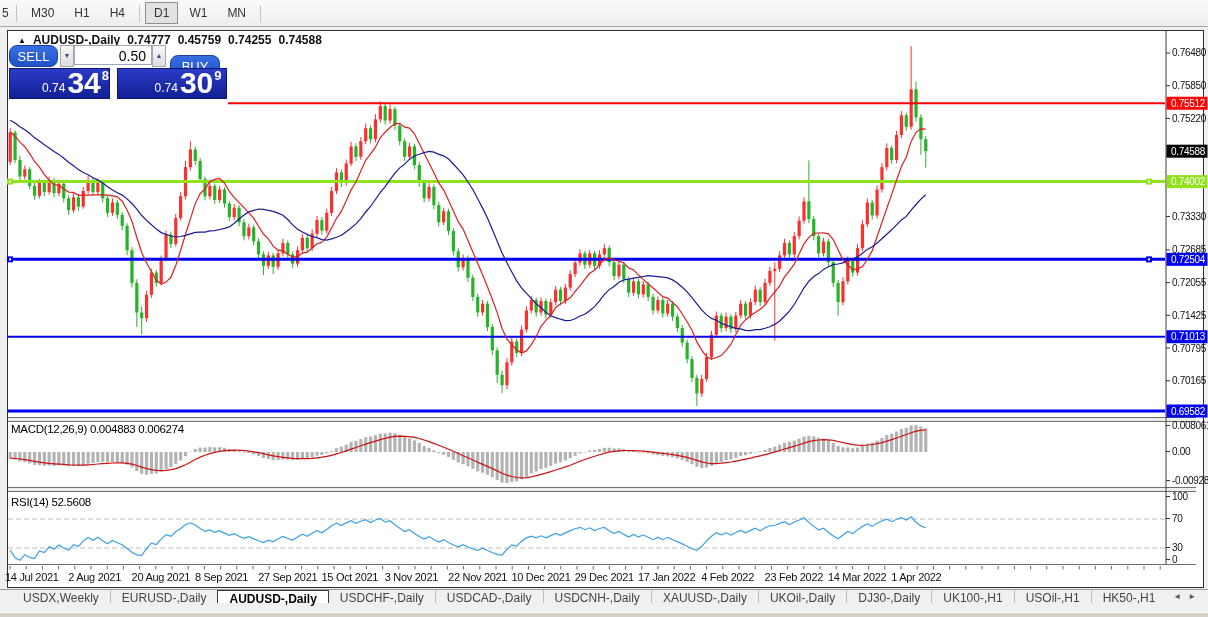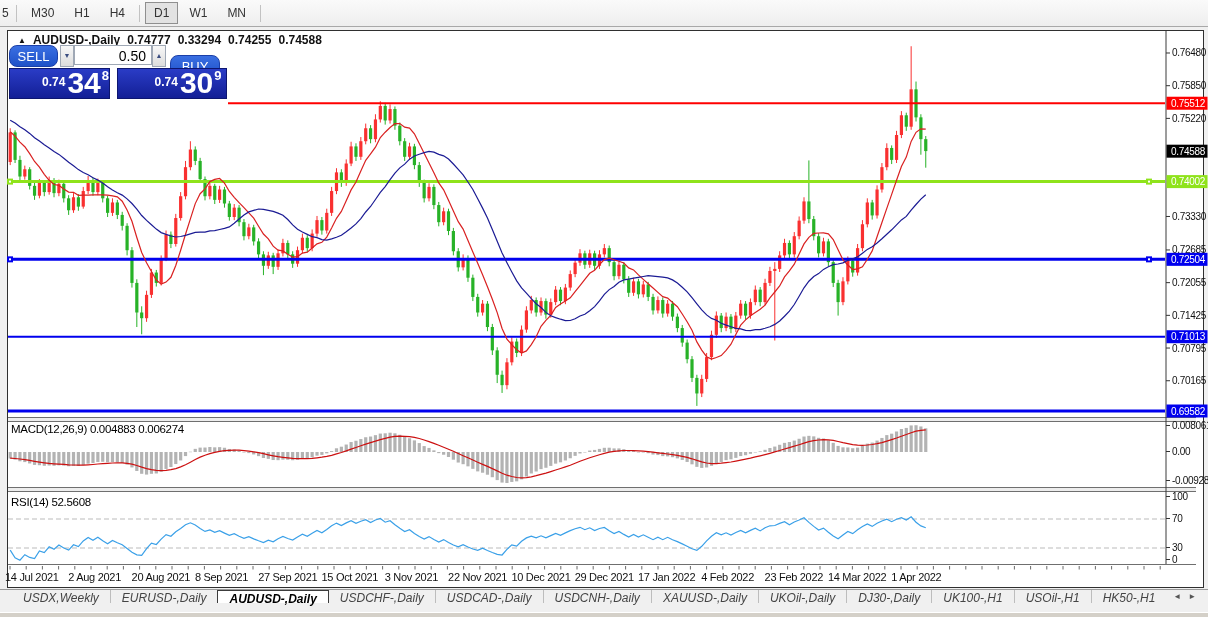--- a/index.html
+++ b/index.html
@@ -30,28 +30,28 @@
   
   .tp { position:absolute; z-index:6; }
   .tp-btn { background:linear-gradient(#3a6fe2,#1f51c8); color:#fff; text-align:center;
     font-size:13px; line-height:21px; border:1px solid #1b3fa8; border-radius:8px; }
   .tp-stepbtn { background:linear-gradient(#f8f8f8,#dcdcdc); border:1px solid #9fa8b5;
     text-align:center; font-size:7px; color:#3a4d80; line-height:20px; }
   #volume-box { background:#fff; border:1px solid #9fa8b5; font-size:14px; color:#000;
     text-align:right; padding-right:5px; line-height:20px; }
   .tp-pricebox { background:linear-gradient(#2a3cc6,#131f96); border:1px solid #0d1670;
     color:#fff; display:flex; align-items:flex-end; justify-content:center; padding-bottom:2px; }
-  .tp-prefix { font-size:12px; font-weight:bold; margin:0 2px 7px 0;padding-left:32px; }
+  .tp-prefix { font-size:12px; font-weight:normal; margin:0 2px 1px 0;padding-left:32px; }
   .tp-main { font-size:30px; font-weight:bold; line-height:0.82; }
   .tp-sup { font-size:13px; font-weight:bold; margin:0 0 13px 1px; }
 
   
   #tabbar { position:absolute; left:0; top:589px; width:1208px; height:14px;
     background:#f0f0f0; border-top:1px solid #9a9a9a; display:flex; align-items:stretch;
-    font-size:12px; color:#444;font-style:italic; }
+    font-size:12px; color:#444; }
   .tab { padding:3px 11px 0 11px; white-space:nowrap; display:flex; align-items:center; }
   .tab.active { background:#fff; border:1px solid #3c3c3c; border-bottom:none;
     font-weight:bold; color:#000; }
   .tab-sep { width:1px; height:13px; background:#bdbdbd; align-self:center; }
   .tab-scroll { align-self:center; font-size:8px; color:#555; margin-left:7px; }
   #bottom-strip { position:absolute; left:0; top:612px; width:1208px; height:5px;
     background:#d4d0c8; border-top:1px solid #ffffff; }
 </style>
 </head>
 <body>
@@ -832,21 +832,21 @@
         <text x="764.5999999999999" y="581" fill="#111" font-size="11" font-family="Liberation Sans, sans-serif" letter-spacing="-0.3" text-anchor="start" font-weight="normal">23 Feb 2022</text>
         <text x="827.9" y="581" fill="#111" font-size="11" font-family="Liberation Sans, sans-serif" letter-spacing="-0.3" text-anchor="start" font-weight="normal">14 Mar 2022</text>
         <text x="891.1999999999999" y="581" fill="#111" font-size="11" font-family="Liberation Sans, sans-serif" letter-spacing="-0.3" text-anchor="start" font-weight="normal">1 Apr 2022</text>
       </g>
     </svg>
 
   <div id="chart-title">
     <span class="tri">▲</span>
     <span>AUDUSD-,Daily</span>
     <span>0.74777</span>
-    <span>0.33294</span>
+    <span>0.45759</span>
     <span>0.74255</span>
     <span>0.74588</span>
   </div>
 
   <div class="tp tp-btn" style="left:9px;top:45px;width:49px;height:22px;">SELL</div>
   <div class="tp tp-stepbtn" style="left:60px;top:45px;width:14px;height:22px;">▼</div>
   <div class="tp" id="volume-box" style="left:74px;top:45px;width:78px;height:20px;position:absolute;">0.50</div>
   <div class="tp tp-stepbtn" style="left:152px;top:45px;width:14px;height:22px;">▲</div>
   <div class="tp tp-btn" style="left:170px;top:55px;width:50px;height:22px;">BUY</div>
 

